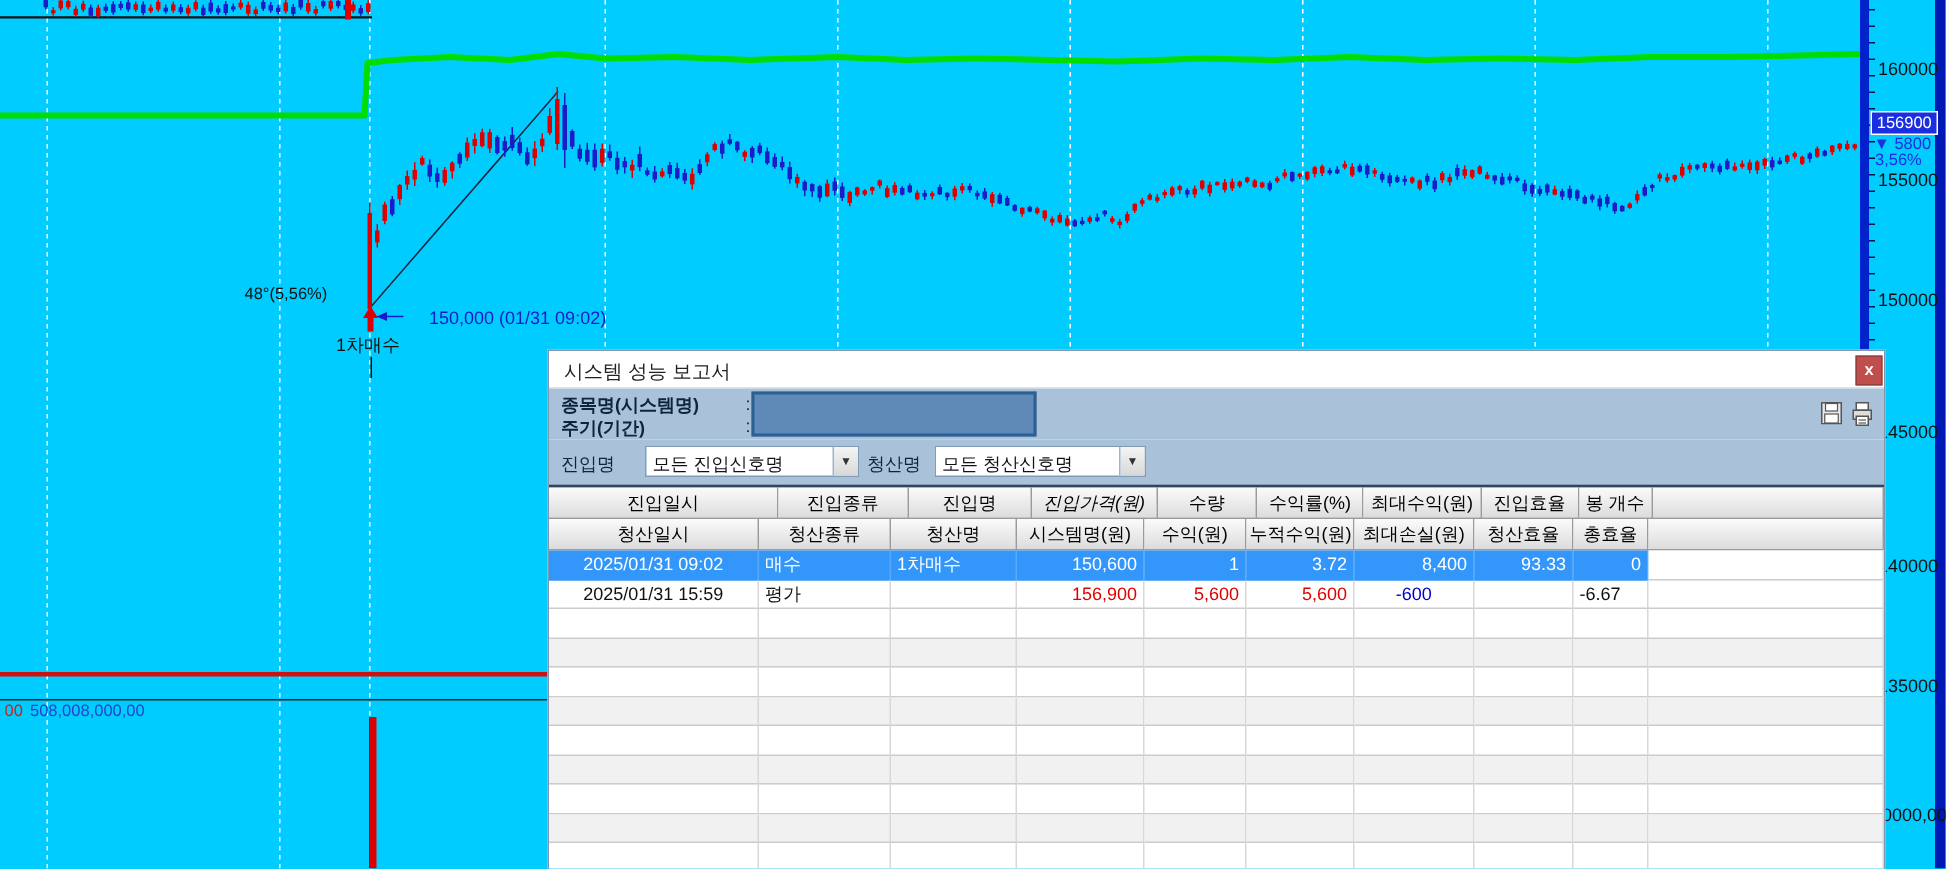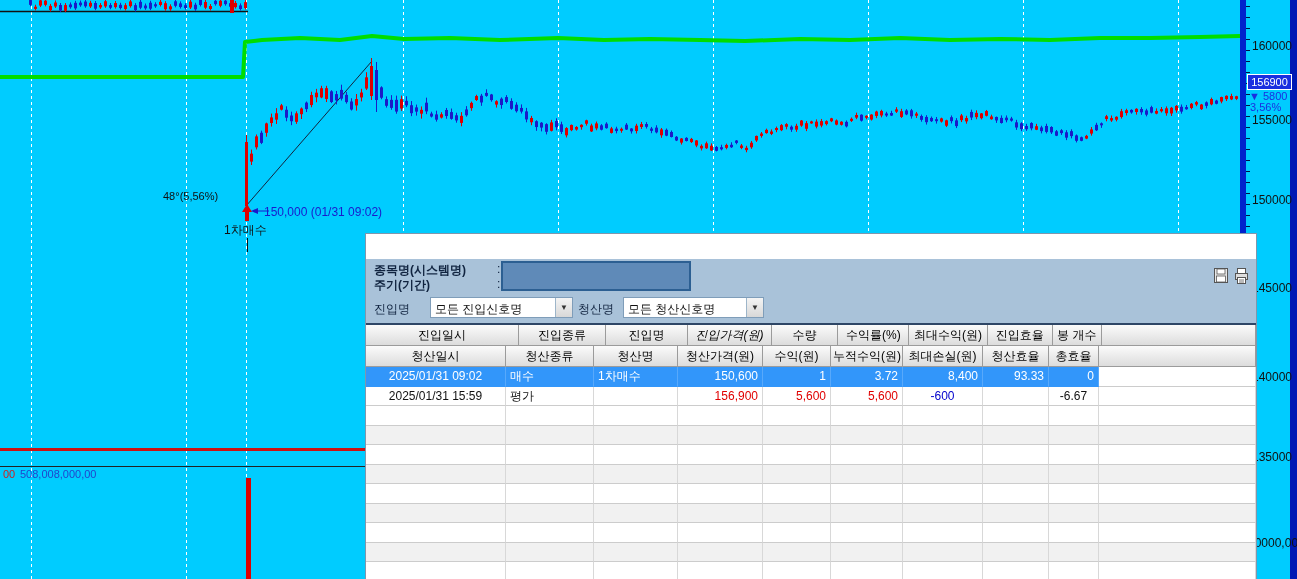--- a/index.html
+++ b/index.html
@@ -608,21 +608,21 @@
     <line x1="1246" y1="171.5" x2="1250" y2="171.5" stroke="#001144" stroke-width="1"></line>
     <line x1="1246" y1="182.5" x2="1250" y2="182.5" stroke="#001144" stroke-width="1"></line>
     <line x1="1246" y1="193.5" x2="1250" y2="193.5" stroke="#001144" stroke-width="1"></line>
     <line x1="1246" y1="204.5" x2="1250" y2="204.5" stroke="#001144" stroke-width="1"></line>
     <line x1="1246" y1="215.5" x2="1250" y2="215.5" stroke="#001144" stroke-width="1"></line>
     <line x1="1246" y1="226.5" x2="1250" y2="226.5" stroke="#001144" stroke-width="1"></line>
     <rect x="1290" y="0" width="7" height="579" fill="#0019b4"></rect>
   </svg>
 
 <div class="chart-text" style="left:163px;top:190px;font-size:11px;color:#111;">48°(5,56%)</div>
-<div class="chart-text" style="left:264px;top:205px;font-size:12px;color:#1a1acc;">150,000 (01/31 09:02)</div>
+<div class="chart-text" style="left:286px;top:205px;font-size:12px;color:#1a1acc;">150,000 (01/31 09:02)</div>
 <div class="chart-text" style="left:224px;top:222px;font-size:12px;color:#111;">1차매수</div>
 <div class="chart-text" style="left:3px;top:468px;font-size:11px;color:#cc2222;">00</div>
 <div class="chart-text" style="left:20px;top:468px;font-size:11px;color:#2244cc;">508,008,000,00</div>
 <div class="chart-text" style="left:1248px;top:536px;font-size:12px;color:#111;">10000,00</div>
 
 <div class="chart-text" style="left:1247px;top:74px;width:43px;height:14px;background:#1a2fe0;border:1px solid #fff;color:#fff;font-size:11px;text-align:center;line-height:14px;">156900</div>
 <div class="chart-text" style="left:1249px;top:90px;font-size:11px;color:#1a2fe0;">
   <span>▼</span>
   <span>5800</span>
 </div>
@@ -630,20 +630,24 @@
 <div id="axis-labels">
     <div class="chart-text" style="left: 1252px; top: 39px; font-size: 12px; color: rgb(17, 17, 17);">160000</div>
     <div class="chart-text" style="left: 1252px; top: 113px; font-size: 12px; color: rgb(17, 17, 17);">155000</div>
     <div class="chart-text" style="left: 1252px; top: 193px; font-size: 12px; color: rgb(17, 17, 17);">150000</div>
     <div class="chart-text" style="left: 1252px; top: 281px; font-size: 12px; color: rgb(17, 17, 17);">145000</div>
     <div class="chart-text" style="left: 1252px; top: 370px; font-size: 12px; color: rgb(17, 17, 17);">140000</div>
     <div class="chart-text" style="left: 1252px; top: 450px; font-size: 12px; color: rgb(17, 17, 17);">135000</div>
   </div>
 
 <div class="dialog">
+  <div class="titlebar">
+    <div class="title-text">시스템 성능 보고서</div>
+    <div class="close-btn">x</div>
+  </div>
 
   <div class="info-band">
     <div class="info-label" style="top:3px;">종목명(시스템명)</div>
     <div class="info-colon" style="top:3px;">:</div>
     <div class="info-label" style="top:18px;">주기(기간)</div>
     <div class="info-colon" style="top:18px;">:</div>
     <div class="masked-box"></div>
     <div class="band-icons">
       <span>
         <svg width="14" height="15" viewBox="0 0 14 15">
@@ -687,21 +691,21 @@
         <div class="t-cell" style="width: 72px;">수익률(%)</div>
         <div class="t-cell" style="width: 80px;">최대수익(원)</div>
         <div class="t-cell" style="width: 66px;">진입효율</div>
         <div class="t-cell" style="width: 50px;">봉 개수</div>
         <div class="t-cell" style="width: 157px;"></div>
       </div>
     <div id="t-head2" class="t-row t-head">
         <div class="t-cell" style="width: 140px;">청산일시</div>
         <div class="t-cell" style="width: 88px;">청산종류</div>
         <div class="t-cell" style="width: 84px;">청산명</div>
-        <div class="t-cell" style="width: 85px;">청산가격(원)</div>
+        <div class="t-cell" style="width: 85px;">시스템명(원)</div>
         <div class="t-cell" style="width: 68px;">수익(원)</div>
         <div class="t-cell" style="width: 72px;">누적수익(원)</div>
         <div class="t-cell" style="width: 80px;">최대손실(원)</div>
         <div class="t-cell" style="width: 66px;">청산효율</div>
         <div class="t-cell" style="width: 50px;">총효율</div>
         <div class="t-cell" style="width: 157px;"></div>
       </div>
     <div id="t-body">
         <div class="t-row sel">
           <div class="t-cell" style="width: 140px; text-align: center;">2025/01/31 09:02</div>
@@ -717,21 +721,21 @@
         </div>
         <div class="t-row">
           <div class="t-cell" style="width: 140px; text-align: center;">2025/01/31 15:59</div>
           <div class="t-cell" style="width: 88px; text-align: left;">평가</div>
           <div class="t-cell" style="width: 84px; text-align: left;"></div>
           <div class="t-cell c-up" style="width: 85px; text-align: right;">156,900</div>
           <div class="t-cell c-up" style="width: 68px; text-align: right;">5,600</div>
           <div class="t-cell c-up" style="width: 72px; text-align: right;">5,600</div>
           <div class="t-cell c-down" style="width: 80px; text-align: center;">-600</div>
           <div class="t-cell" style="width: 66px; text-align: right;"></div>
-          <div class="t-cell" style="width: 50px; text-align: center;">-6.67</div>
+          <div class="t-cell" style="width: 50px; text-align: left;">-6.67</div>
           <div class="t-cell" style="width: 157px; text-align: left;"></div>
         </div>
         <div class="t-row">
           <div class="t-cell" style="width: 140px;"></div>
           <div class="t-cell" style="width: 88px;"></div>
           <div class="t-cell" style="width: 84px;"></div>
           <div class="t-cell" style="width: 85px;"></div>
           <div class="t-cell" style="width: 68px;"></div>
           <div class="t-cell" style="width: 72px;"></div>
           <div class="t-cell" style="width: 80px;"></div>

